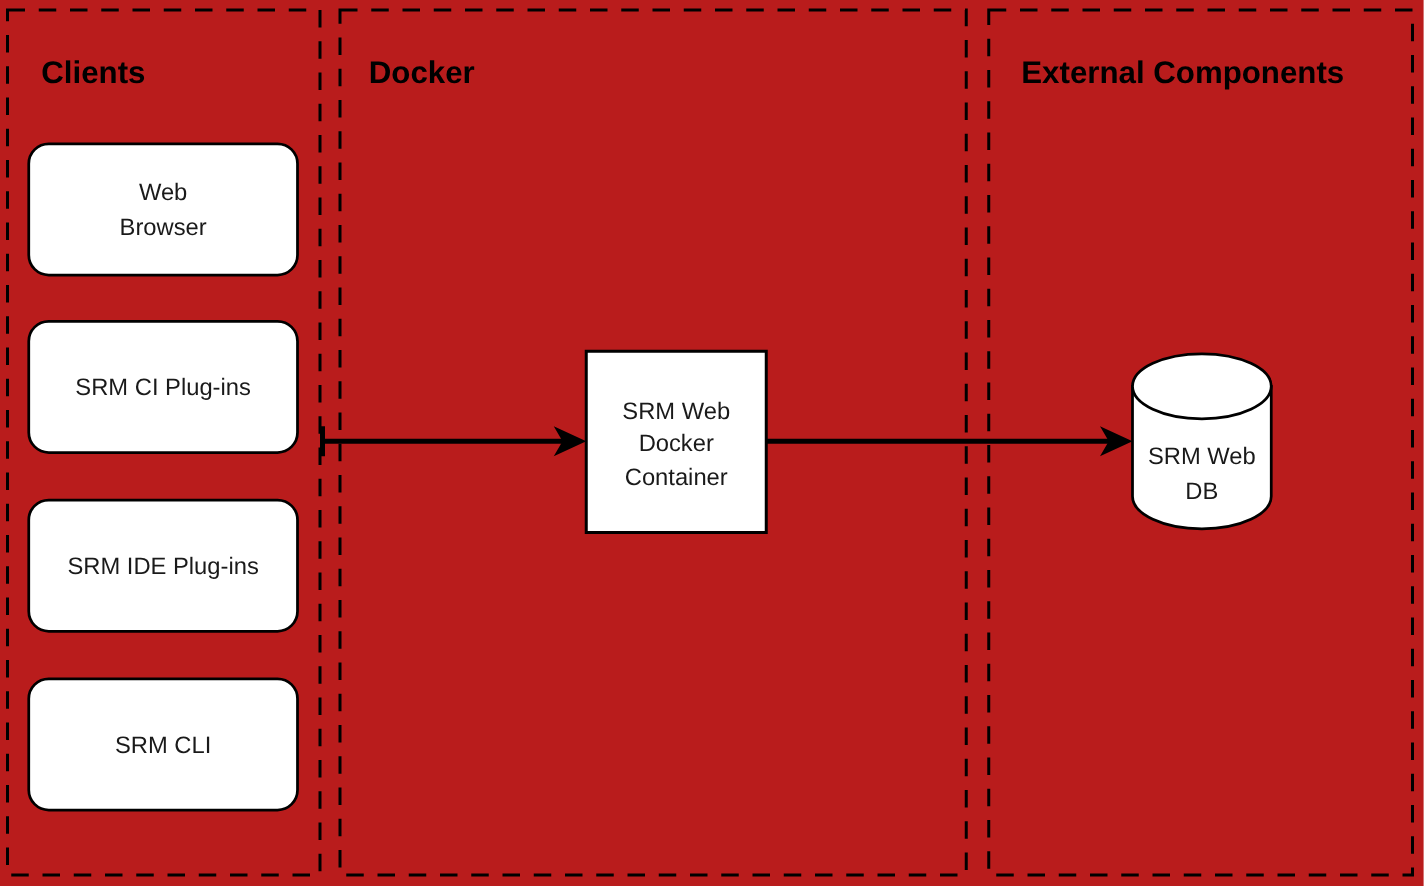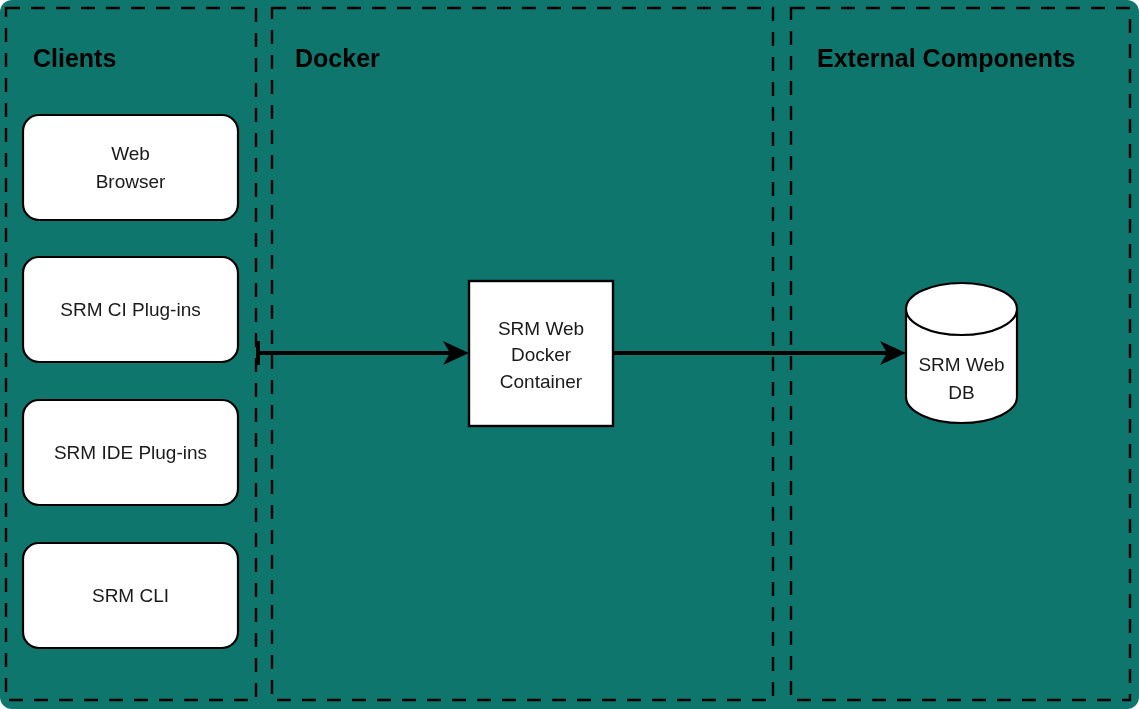--- a/index.html
+++ b/index.html
@@ -10,22 +10,21 @@
   body {
     width: 1139px;
     height: 709px;
     font-family: "Liberation Sans", sans-serif;
     overflow: hidden;
   }
   #diagram-root {
     position: relative;
     width: 1139px;
     height: 709px;
-    background: #0f766e;
-    border-radius: 12px;
+    background: #b91c1c;
   }
   svg#diagram-canvas {
     position: absolute;
     top: 0;
     left: 0;
     width: 1139px;
     height: 709px;
     display: block;
   }
   .zone-border {

